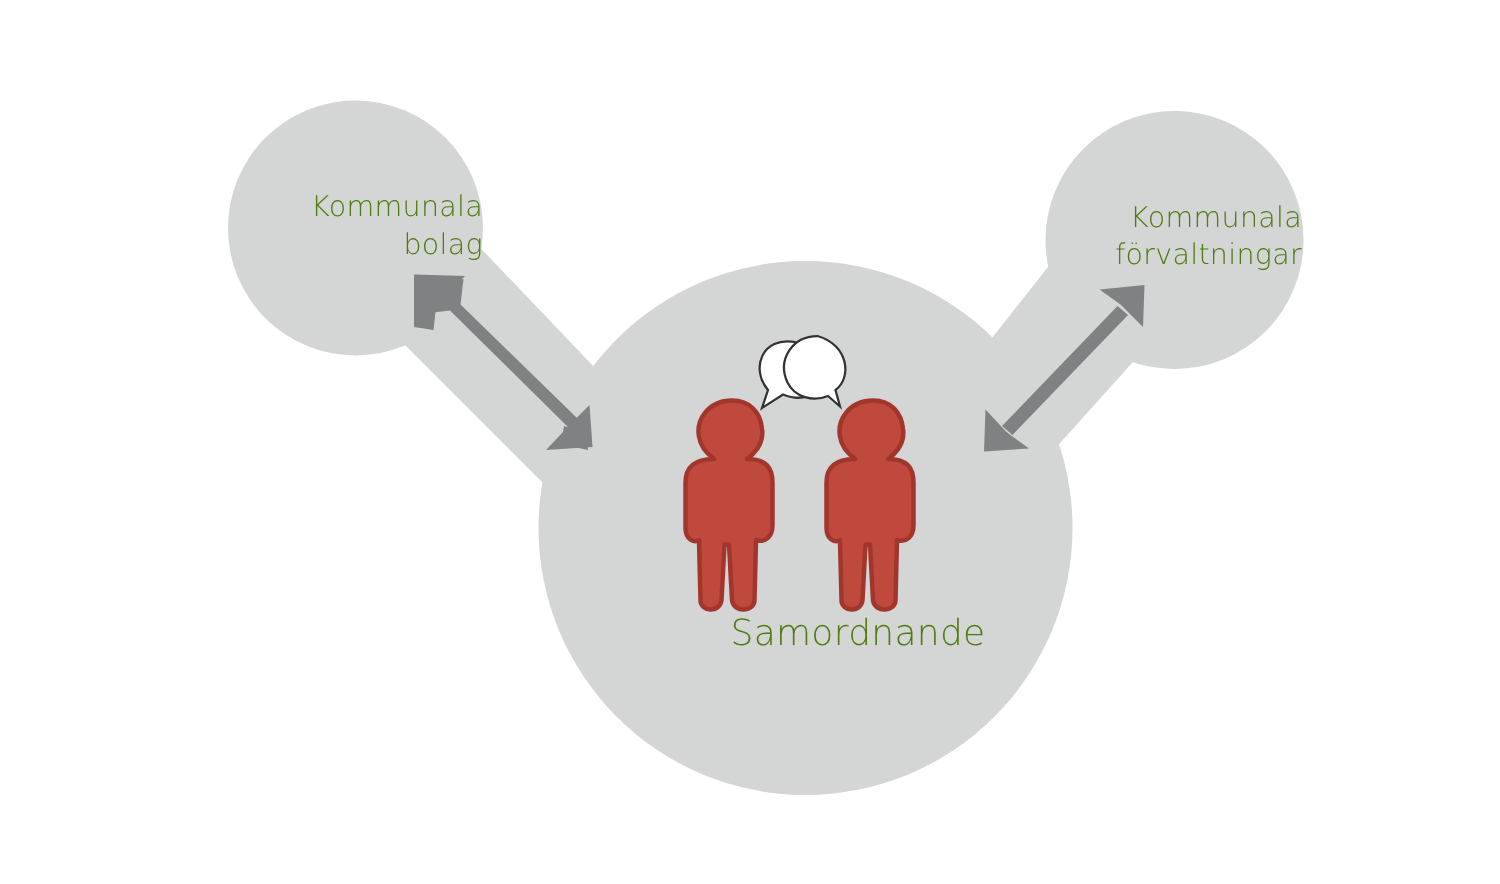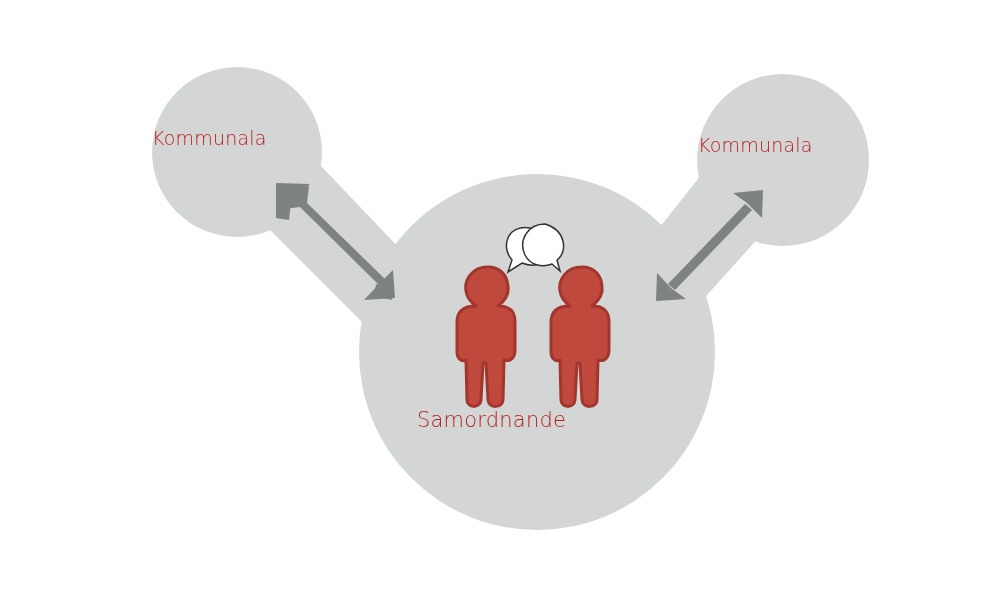--- a/index.html
+++ b/index.html
@@ -1,25 +1,25 @@
 <!DOCTYPE html>
 <html><head>
 <meta charset="utf-8">
 <style>
   html, body { margin: 0; padding: 0; background: #ffffff; }
   body { width: 1000px; height: 589px; position: relative; overflow: hidden;
          font-family: "DejaVu Sans", sans-serif; }
   #diagram { position: absolute; left: 0; top: 0; }
-  .label { position: absolute; text-align: left; color: #b91c1c;
+  .label { position: absolute; text-align: right; color: #4d7c0f;
            font-family: "DejaVu Sans", sans-serif; font-weight: 300;
            letter-spacing: 0.2px; line-height: 1.3; }
   .label span { display: block; white-space: nowrap; }
   #label-left { left: 152px; top: 126px; width: 170px; font-size: 19px; }
   #label-right { left: 698px; top: 133px; width: 170px; font-size: 19px; }
-  #label-center { left: 417px; top: 407px; width: 240px; font-size: 21px; line-height: 1.25; }
+  #label-center { left: 417px; top: 407px; width: 240px; font-size: 24px; line-height: 1.25; }
 </style>
 </head>
 <body>
 
 <svg id="diagram" width="1000" height="589" viewBox="0 0 1000 589" xmlns="http://www.w3.org/2000/svg">
 
   <polygon points="255,215 320,165 425,275 375,335" fill="#d4d5d5"></polygon>
   <polygon points="705,170 770,225 680,325 630,265" fill="#d4d5d5"></polygon>
 
   <circle cx="237" cy="152" r="85" fill="#d4d5d5"></circle>
@@ -47,21 +47,23 @@
     <path d="M488,267 C472,267 464,280 466,291 C467,298 472,303 476,306 C462,306 457,312 457,322 L457,352 C457,360 463,362 466,360 L467,400 C467,408 480,409 481,400 L483,363 L486,363 L488,400 C489,409 503,408 503,400 L504,360 C510,362 515,358 515,350 L515,322 C515,312 511,306 498,306 C506,300 509,293 508,286 C507,275 500,267 488,267 Z"></path>
   </g>
 
   <g fill="#c0493d" stroke="#a2362c" stroke-width="3" stroke-linejoin="round">
     <path d="M582,267 C566,267 558,280 560,291 C561,298 566,303 570,306 C556,306 551,312 551,322 L551,352 C551,360 557,362 560,360 L561,400 C561,408 574,409 575,400 L577,363 L580,363 L582,400 C583,409 597,408 597,400 L598,360 C604,362 609,358 609,350 L609,322 C609,312 605,306 592,306 C600,300 603,293 602,286 C601,275 594,267 582,267 Z"></path>
   </g>
 </svg>
 
 <div id="label-left" class="label">
   <span>Kommunala</span>
+  <span>bolag</span>
 </div>
 
 <div id="label-right" class="label">
   <span>Kommunala</span>
+  <span>förvaltningar</span>
 </div>
 
 <div id="label-center" class="label">
   <span>Samordnande</span>
 </div>
 
 </body></html>

